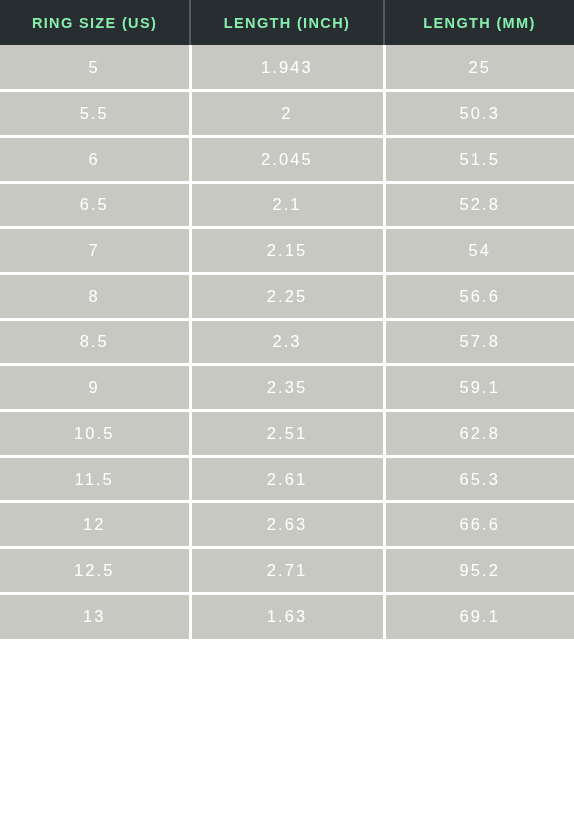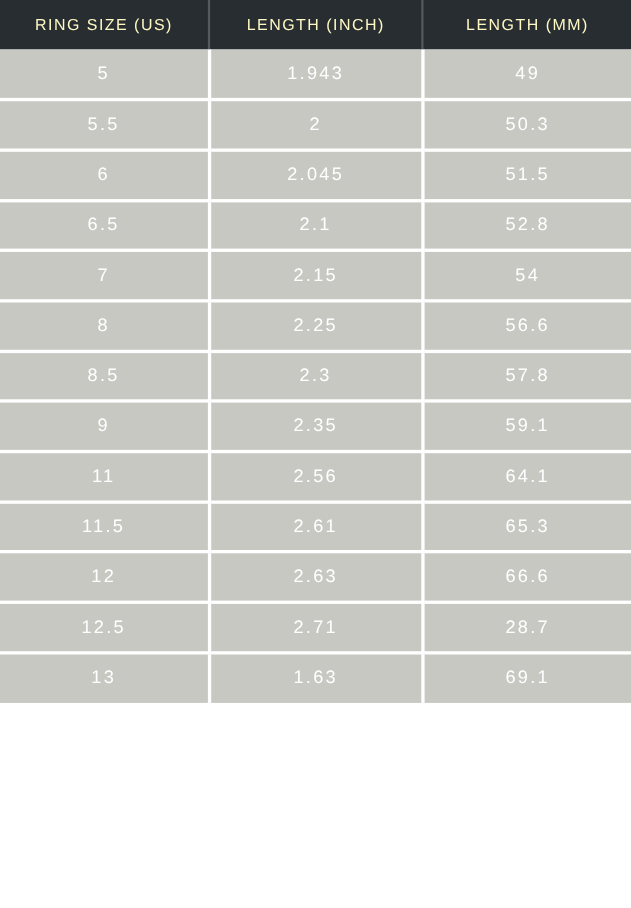--- a/index.html
+++ b/index.html
@@ -17,23 +17,23 @@
 
   .size-table {
     width: 574px;
     border-collapse: collapse;
     table-layout: fixed;
   }
 
   
   .size-table thead th {
     background: #282d32;
-    color: #fef9c3;
+    color: #86efac;
     font-size: 14.5px;
-    font-weight: normal;
+    font-weight: bold;
     letter-spacing: 1.35px;
     text-align: center;
     height: 45px;
     padding: 0 2px;
     vertical-align: middle;
     white-space: nowrap;
     border-right: 2px solid #555a5e;
     box-sizing: border-box;
   }
   .size-table thead th:last-child {
@@ -82,21 +82,21 @@
     <tr>
       <th>RING SIZE (US)</th>
       <th>LENGTH (INCH)</th>
       <th>LENGTH (MM)</th>
     </tr>
   </thead>
   <tbody id="table-body">
       <tr>
         <td>5</td>
         <td>1.943</td>
-        <td>49</td>
+        <td>25</td>
       </tr>
       <tr>
         <td>5.5</td>
         <td>2</td>
         <td>50.3</td>
       </tr>
       <tr>
         <td>6</td>
         <td>2.045</td>
         <td>51.5</td>
@@ -120,38 +120,38 @@
         <td>8.5</td>
         <td>2.3</td>
         <td>57.8</td>
       </tr>
       <tr>
         <td>9</td>
         <td>2.35</td>
         <td>59.1</td>
       </tr>
       <tr>
-        <td>11</td>
-        <td>2.56</td>
-        <td>64.1</td>
+        <td>10.5</td>
+        <td>2.51</td>
+        <td>62.8</td>
       </tr>
       <tr>
         <td>11.5</td>
         <td>2.61</td>
         <td>65.3</td>
       </tr>
       <tr>
         <td>12</td>
         <td>2.63</td>
         <td>66.6</td>
       </tr>
       <tr>
         <td>12.5</td>
         <td>2.71</td>
-        <td>28.7</td>
+        <td>95.2</td>
       </tr>
       <tr>
         <td>13</td>
         <td>1.63</td>
         <td>69.1</td>
       </tr>
     </tbody>
 </table>
 
 </body></html>

